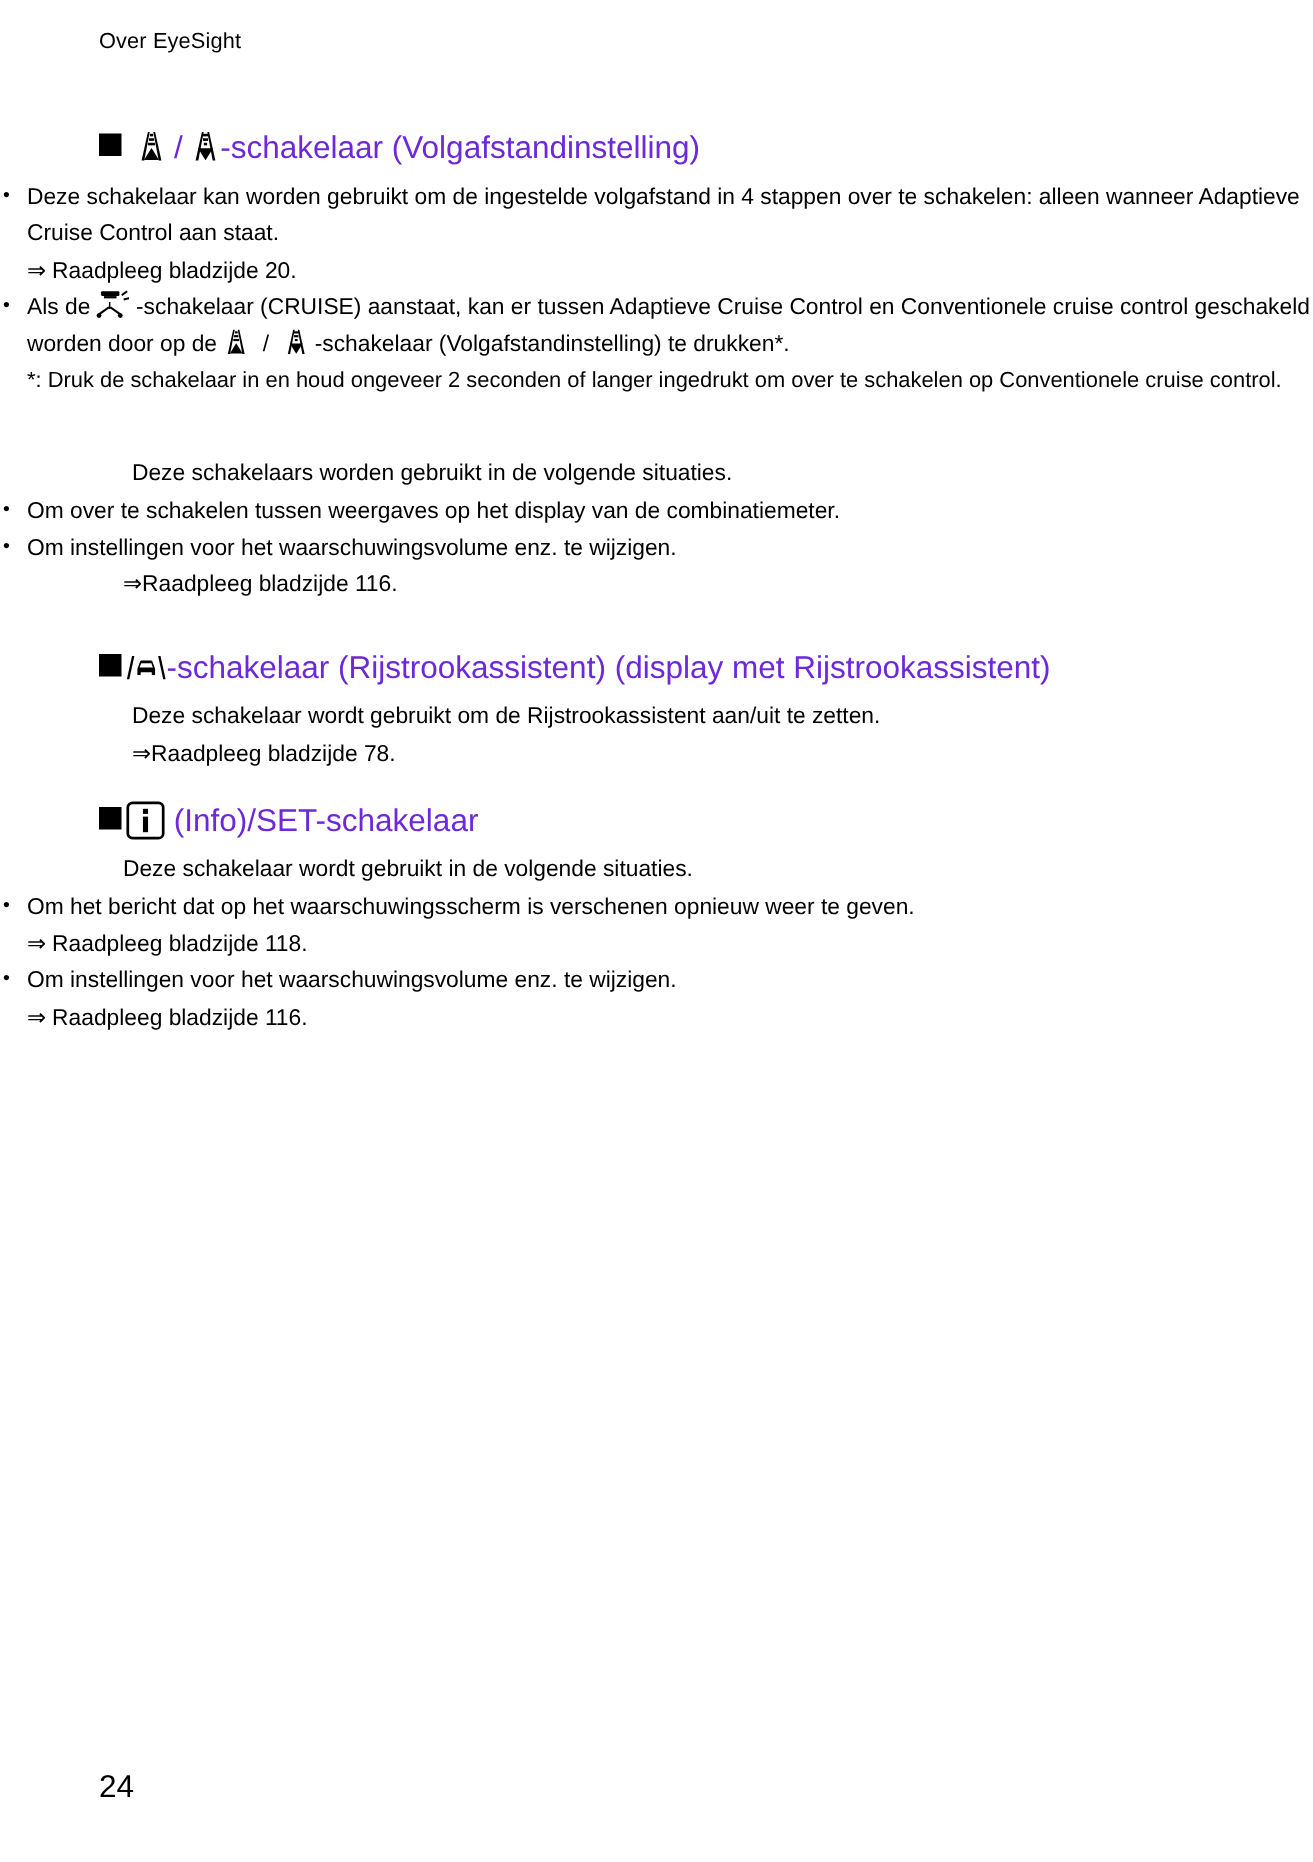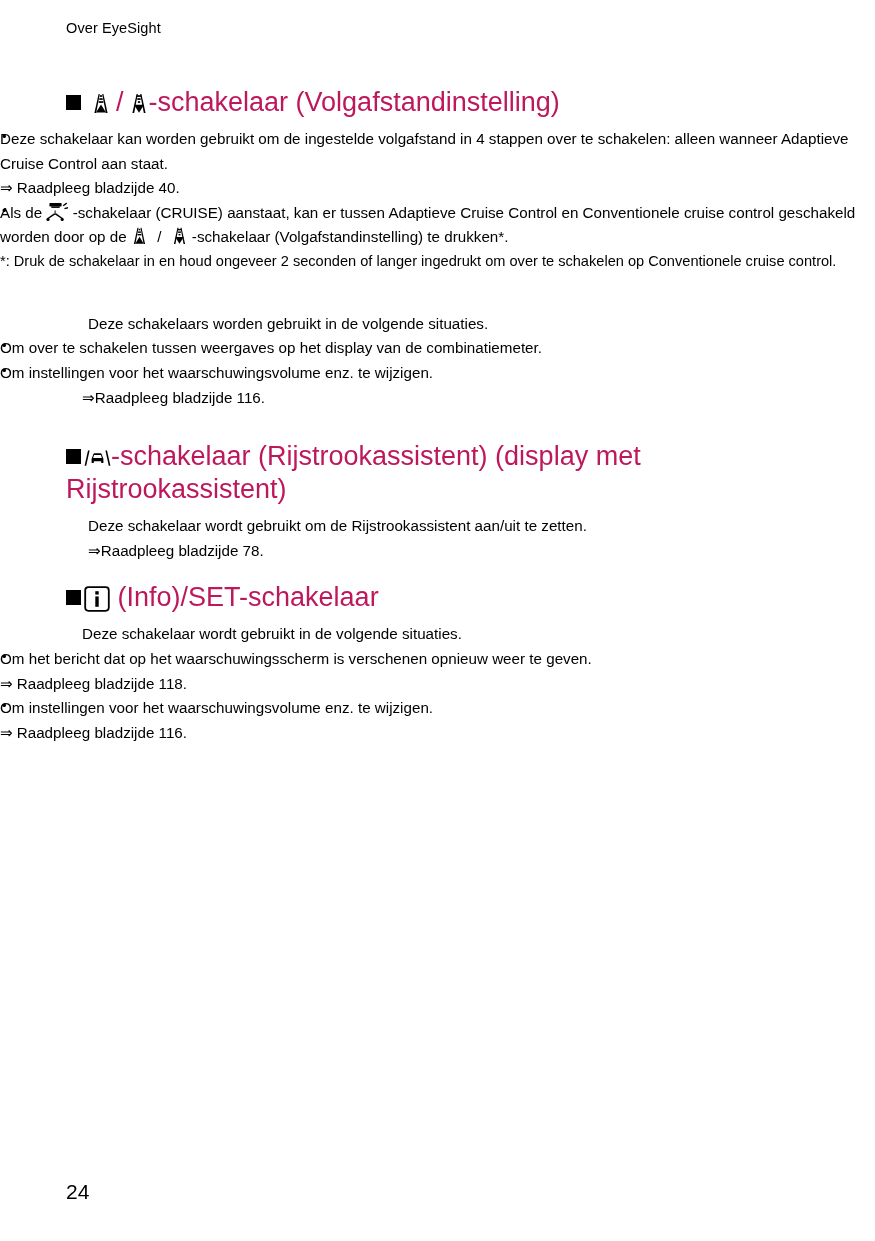--- a/index.html
+++ b/index.html
@@ -40,23 +40,23 @@
     width: 875px;
   }
 
   
   .section {
     position: relative;
   }
   .heading {
     position: relative;
     display: block;
-    font-size: 27px;
+    font-size: 21px;
     line-height: 1.22;
-    color: #be185d;
+    color: #6d28d9;
     padding-left: 66px;
     padding-right: 60px;
   }
   .heading .sq {
     display: inline-block;
     width: 15px;
     height: 15px;
     background: #000;
     vertical-align: 1px;
     margin-right: 10px;
@@ -71,20 +71,21 @@
     color: #000;
   }
   .p-indent   { padding-left: 88px; padding-right: 34px; }
   .p-indent2  { padding-left: 82px; padding-right: 93px; }
 
   ul.bullets { list-style: none; margin: 0; padding: 0; }
   ul.bullets li {
     position: relative;
     font-size: 15.2px;
     line-height: 1.62;
+    padding-left: 18px;
     margin: 0;
   }
   ul.bullets li::before {
     content: "\2022";
     position: absolute;
     left: 2px;
     top: -1px;
     font-size: 13px;
   }
   .lvl-a { padding-left: 92px; padding-right: 66px; }
@@ -178,21 +179,21 @@
           </svg>
         </span><span class="heading-text">-schakelaar (Volgafstandinstelling)</span>
       </div>
 
       <div class="gap-h1"></div>
 
       <ul class="bullets lvl-a">
         <li>
           <span class="just">Deze schakelaar kan worden gebruikt om de ingestelde volgafstand in 4 stappen over te schakelen: alleen wanneer Adaptieve Cruise Control aan staat.</span>
           <span class="ref">
-            <span class="arr">⇒</span><span>Raadpleeg bladzijde 40.</span>
+            <span class="arr">⇒</span><span>Raadpleeg bladzijde 20.</span>
           </span>
         </li>
         <li>
           <span class="just">
             <span>Als de</span>
             <span class="icon ico-cruise">
               <svg viewBox="0 0 22 19" xmlns="http://www.w3.org/2000/svg">
                 <rect x="3.4" y="1.1" width="12.2" height="3.3" rx="0.7" fill="#000"></rect>
                 <rect x="5.3" y="4.4" width="8.4" height="1.5" fill="#000"></rect>
                 <path d="M16.8 3.2 L20.4 0.6 L21.2 1.7 L17.6 4.3 Z" fill="#000"></path>

